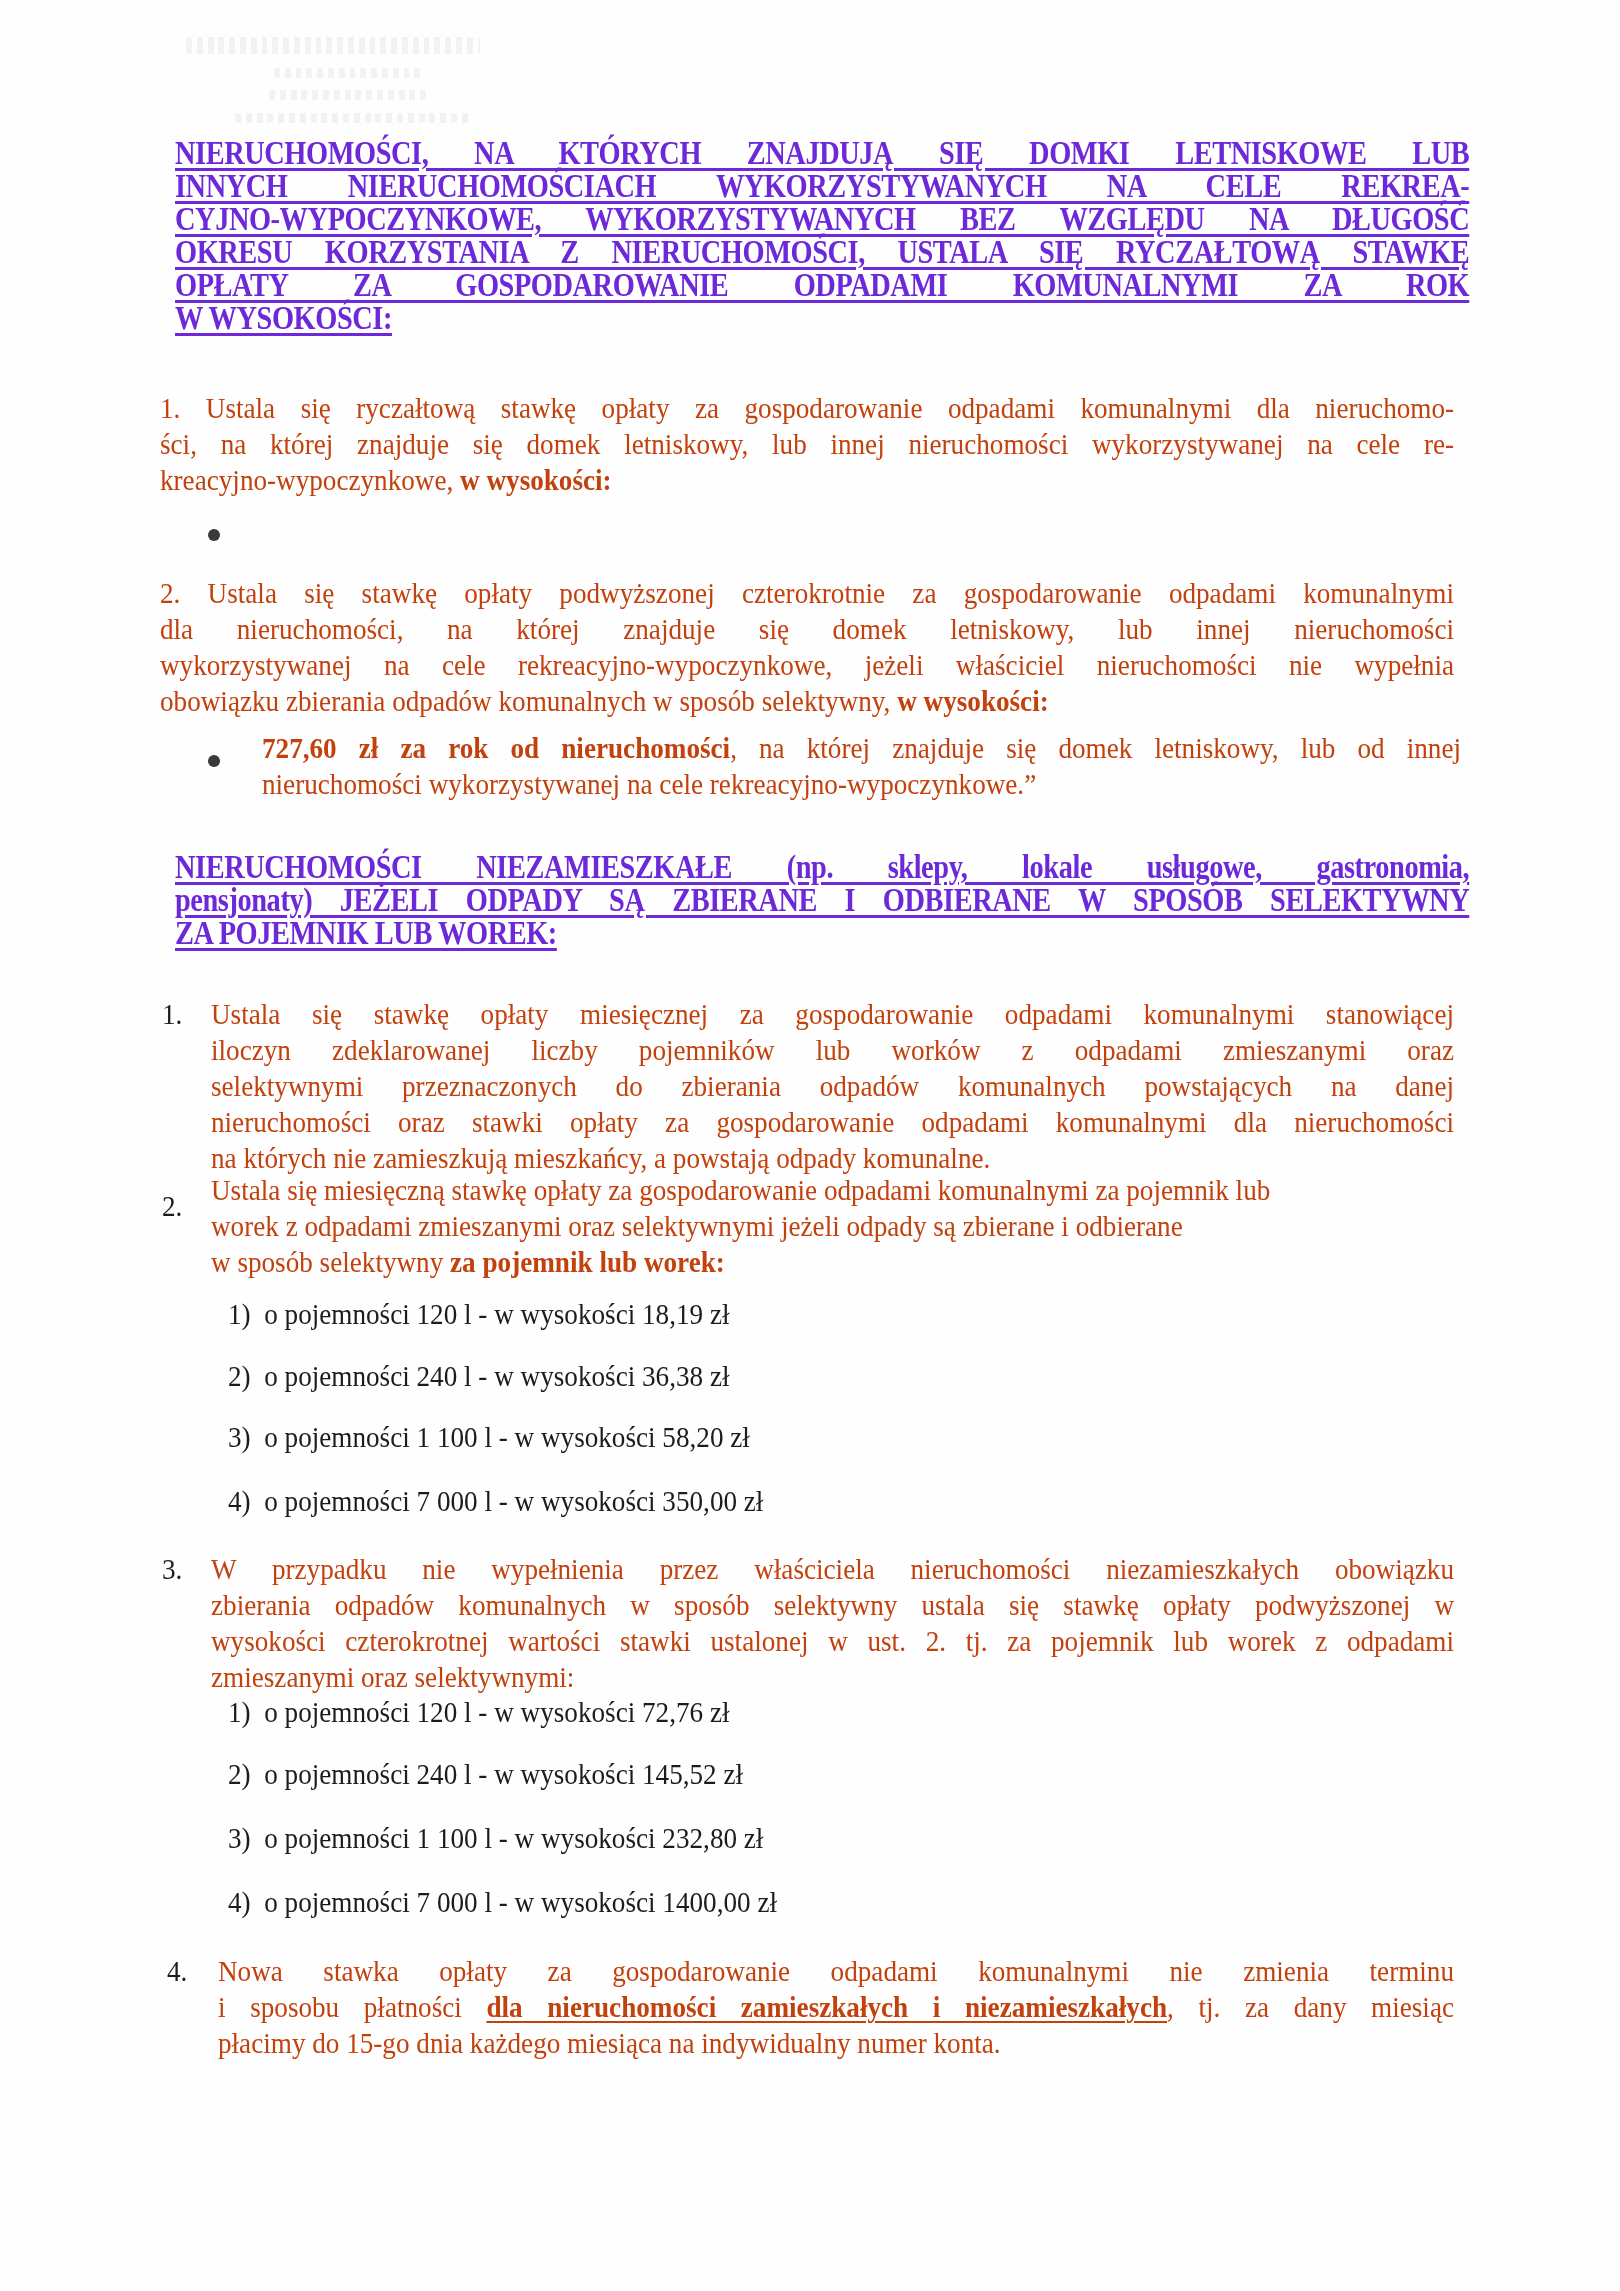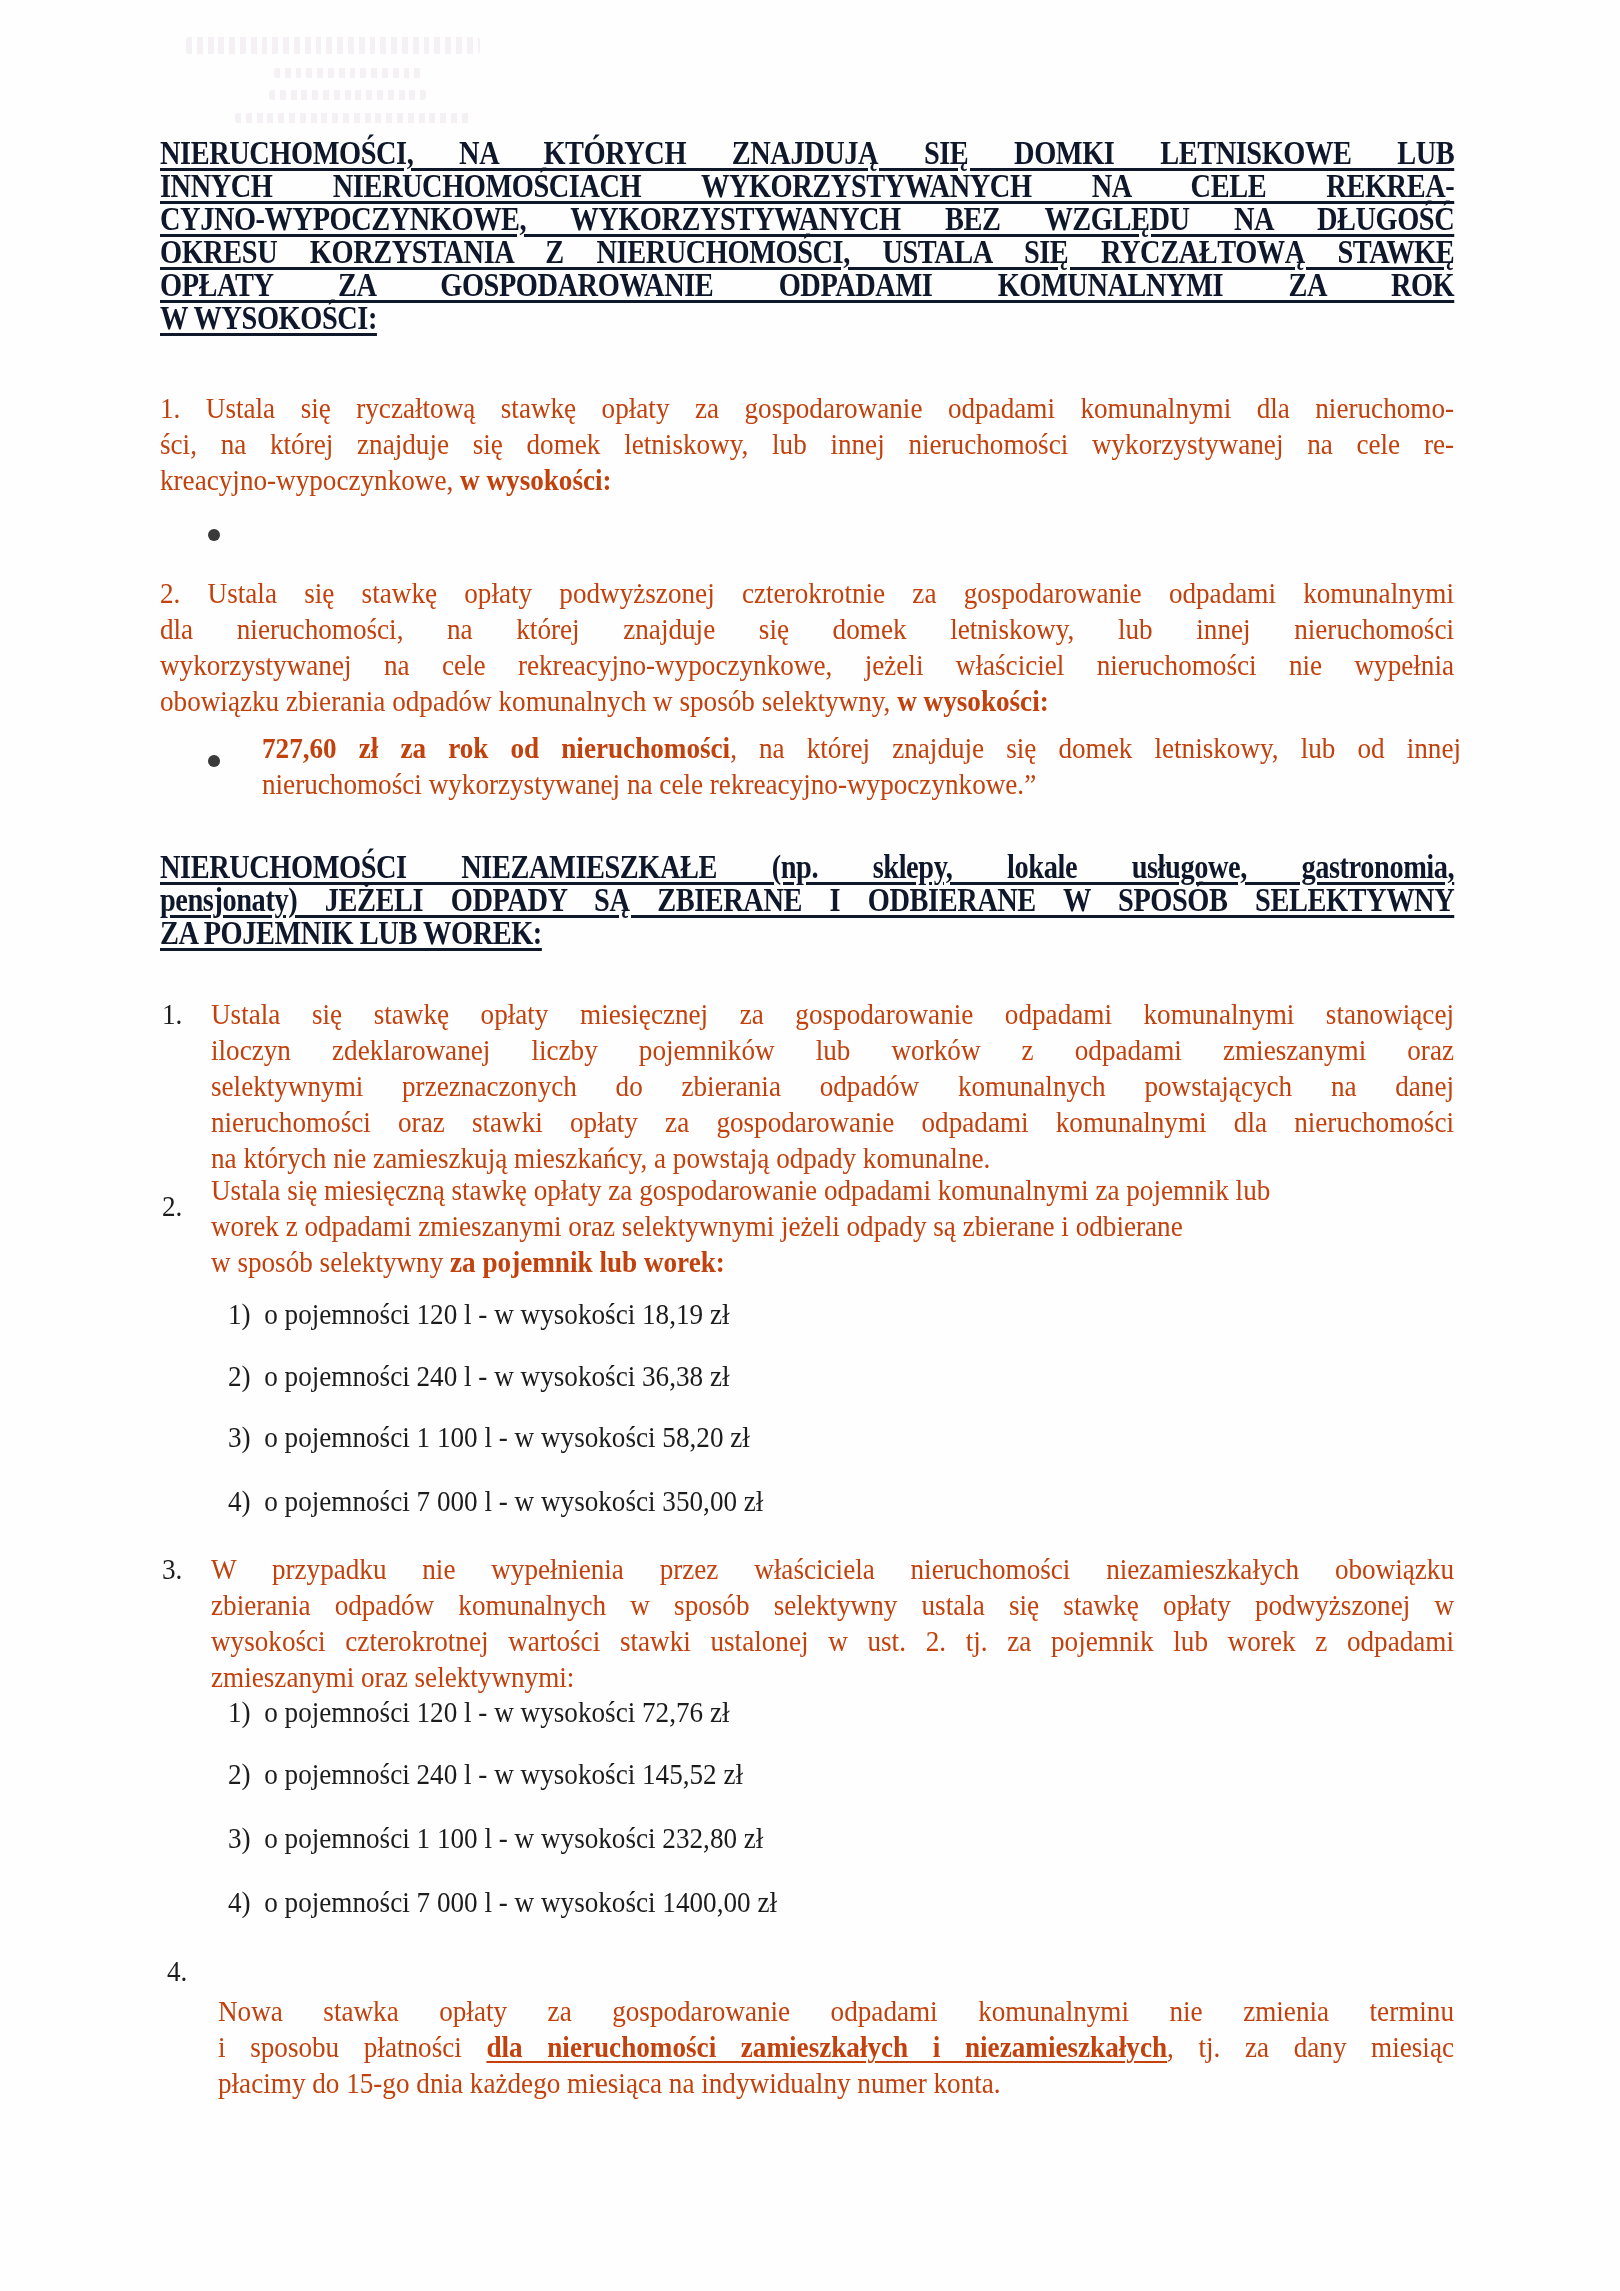--- a/index.html
+++ b/index.html
@@ -28,27 +28,27 @@
     }
     .stamp .line {
       position: absolute;
       height: 9.8px;
       background: repeating-linear-gradient(90deg, rgba(200,180,200,0.18) 0 5.9px, transparent 5.9px 10.8px);
       border-radius: 2.9px;
     }
 
     .heading {
       position: absolute;
-      left: 160px;
+      left: 175px;
       width: 1294px;
       font-family: "Liberation Serif", "DejaVu Serif", serif;
       font-weight: bold;
       font-size: 33px;
       line-height: 33px;
-      color: #0f172a;
+      color: #6d28d9;
     }
     .heading .hl {
       display: block;
       text-align: justify;
       text-align-last: justify;
       text-decoration: underline;
       text-decoration-thickness: 2.9px;
       text-underline-offset: 3.9px;
       white-space: nowrap;
       height: 33px;
@@ -194,20 +194,20 @@
     <span>2)</span>&nbsp;&nbsp;<span>o pojemności 240 l - w wysokości 145,52 zł</span>
   </div>
   <div class="sub" style="left:228px;top:1820px;">
     <span>3)</span>&nbsp;&nbsp;<span>o pojemności 1 100 l - w wysokości 232,80 zł</span>
   </div>
   <div class="sub" style="left:228px;top:1884px;">
     <span>4)</span>&nbsp;&nbsp;<span>o pojemności 7 000 l - w wysokości 1400,00 zł</span>
   </div>
 
   <div class="num" style="left:167px;top:1953px;">4.</div>
-  <div class="para" style="left:218px;top:1953px;width:1236px;margin-top:40px;">
+  <div class="para" style="left:218px;top:1953px;width:1236px;">
     <span class="pl">Nowa stawka opłaty za gospodarowanie odpadami komunalnymi nie zmienia terminu</span>
     <span class="pl"><span>i sposobu płatności </span><b class="ul">dla nieruchomości zamieszkałych i niezamieszkałych</b><span>, tj. za dany miesiąc</span></span>
     <span class="pl last">płacimy do 15-go dnia każdego miesiąca na indywidualny numer konta.</span>
   </div>
 
 </div>
 
 
 </body></html>

